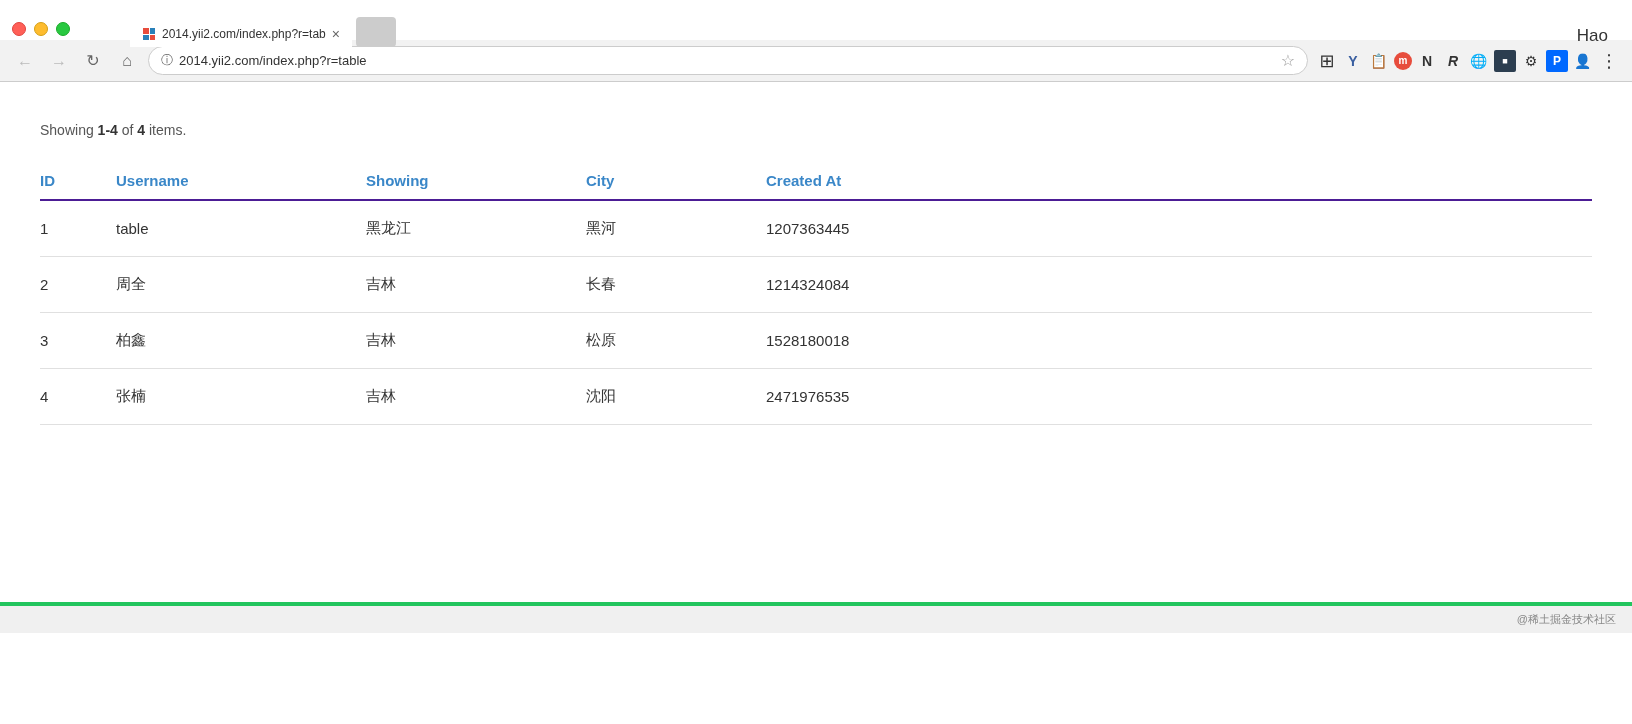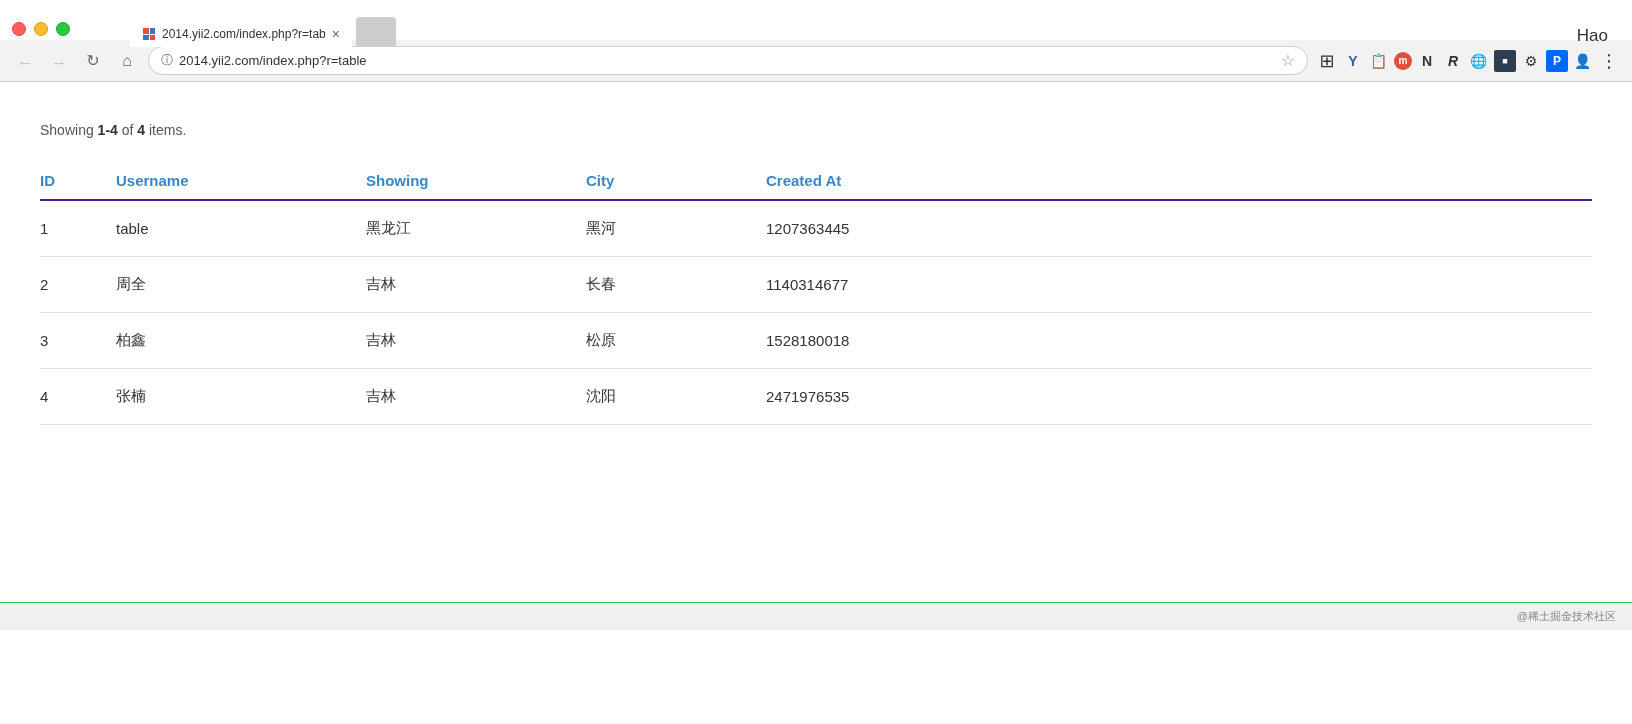--- a/index.html
+++ b/index.html
@@ -237,21 +237,21 @@
       width: 180px;
     }
 
     
     .browser-footer {
       background: #f0f0f0;
       text-align: right;
       padding: 6px 16px;
       font-size: 11px;
       color: #888;
-      border-top: 1px solid #22c55e;
+      border-top: 4px solid #22c55e;
     }
   </style>
 </head>
 <body>
 
 <div>
 
   <div class="title-bar">
     <div class="window-controls">
       <span class="control-btn btn-close"></span>
@@ -330,21 +330,21 @@
           <td>table</td>
           <td>黑龙江</td>
           <td>黑河</td>
           <td>1207363445</td>
         </tr>
         <tr>
           <td>2</td>
           <td>周全</td>
           <td>吉林</td>
           <td>长春</td>
-          <td>1140314677</td>
+          <td>1214324084</td>
         </tr>
         <tr>
           <td>3</td>
           <td>柏鑫</td>
           <td>吉林</td>
           <td>松原</td>
           <td>1528180018</td>
         </tr>
         <tr>
           <td>4</td>

